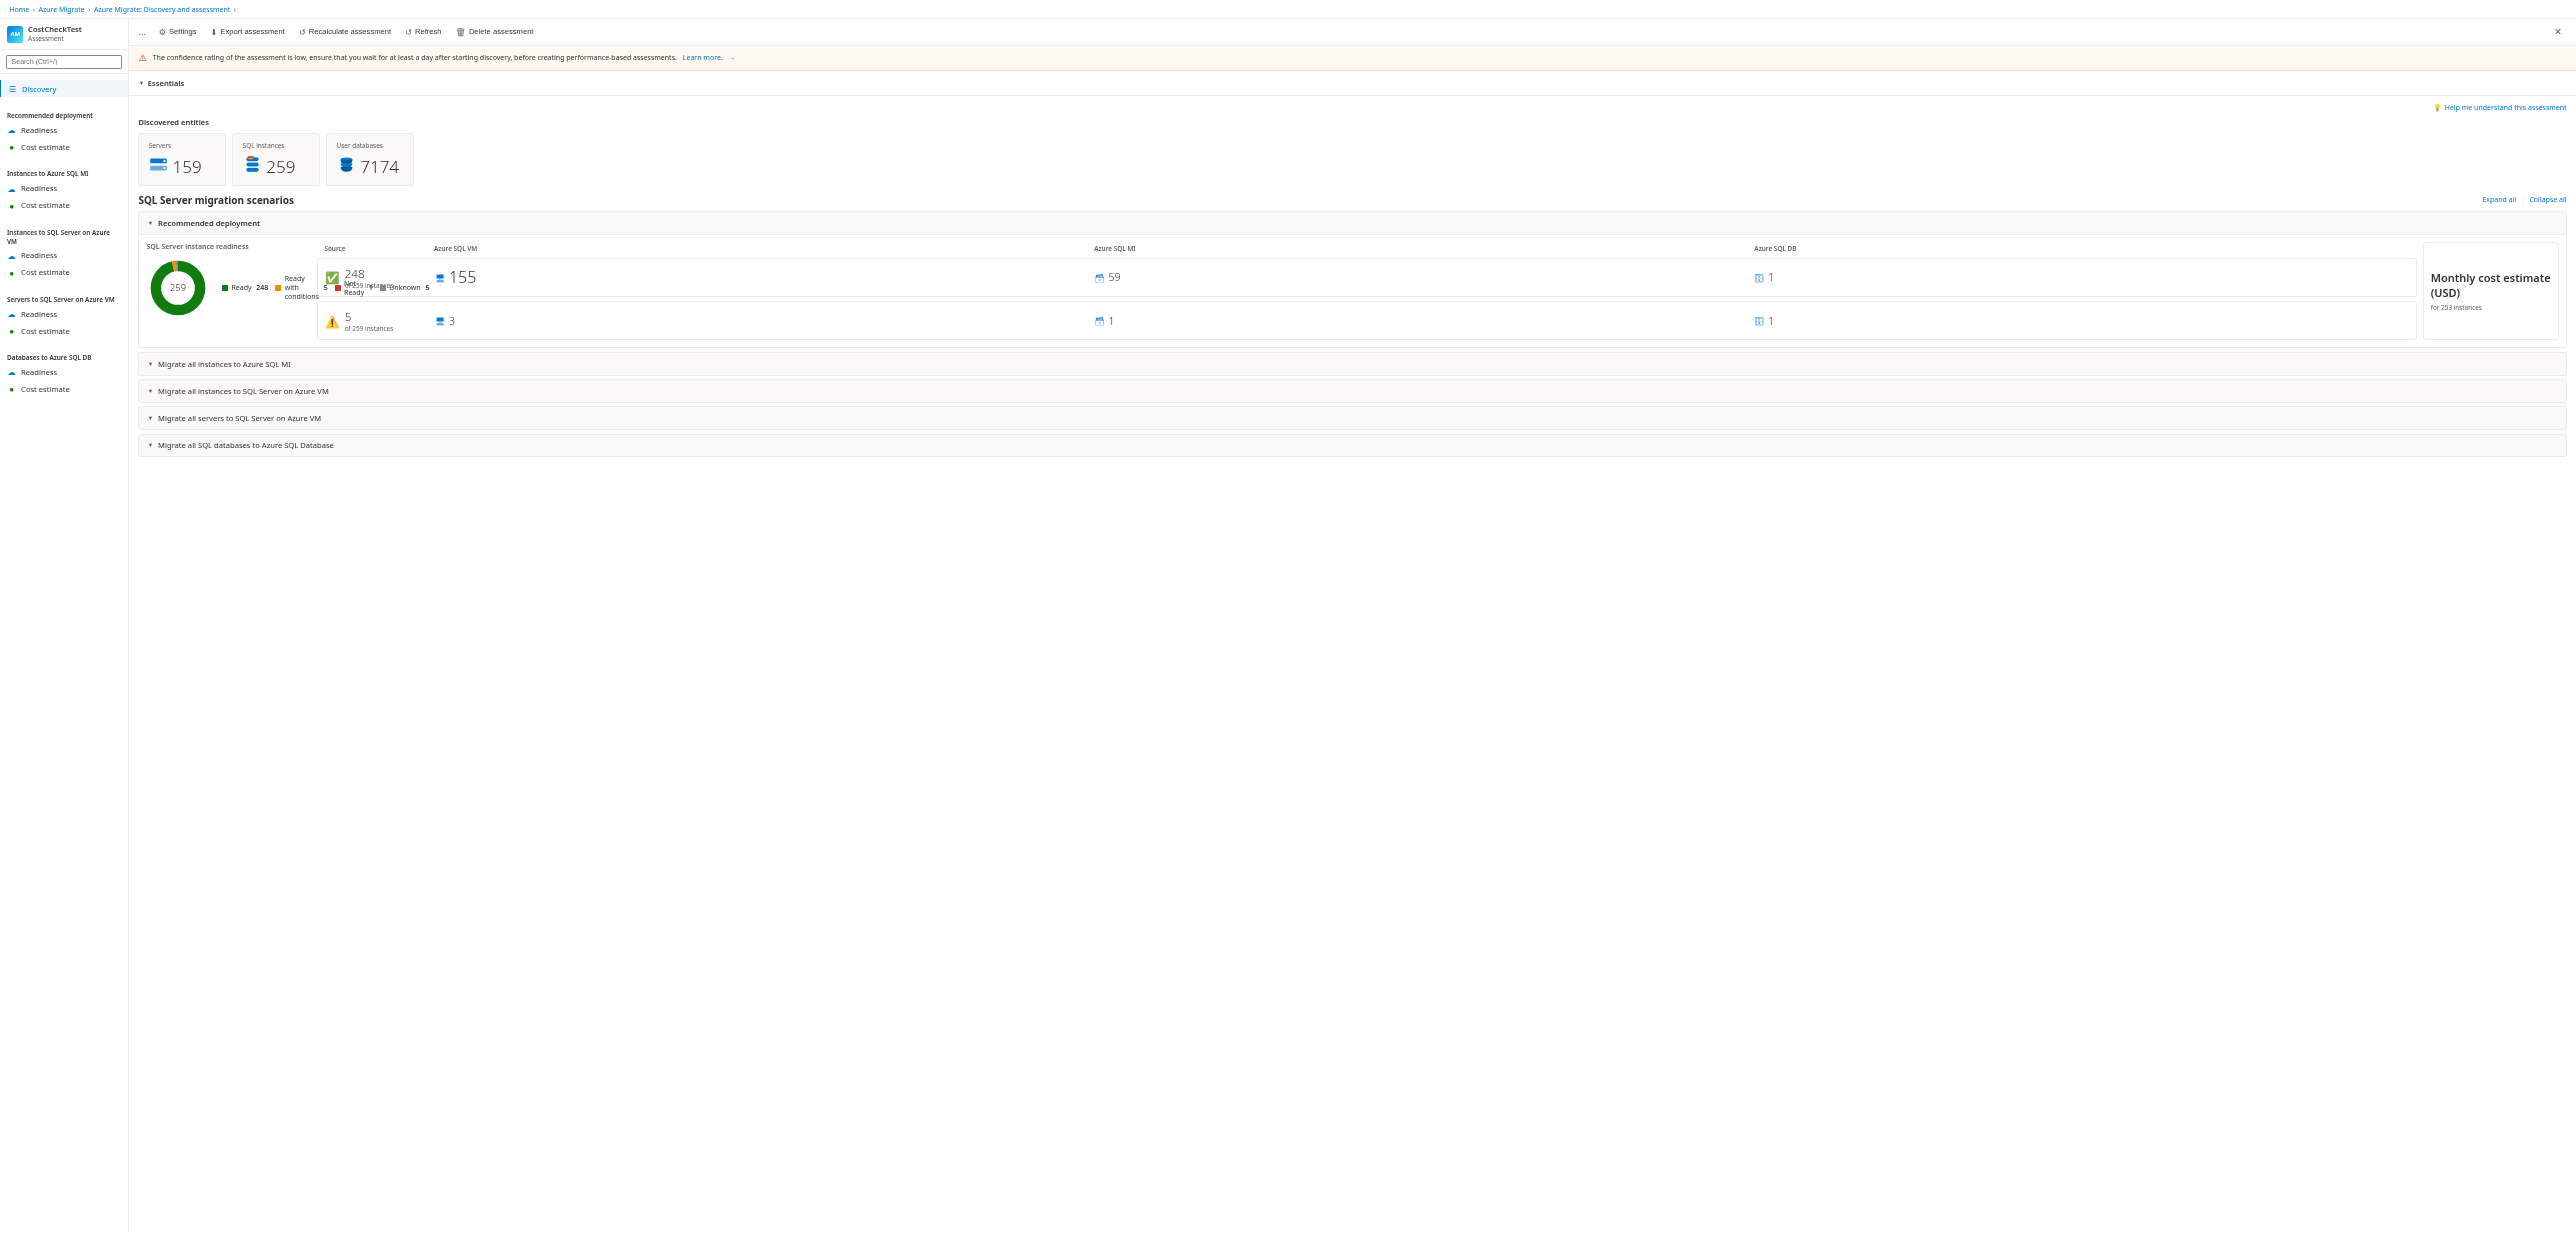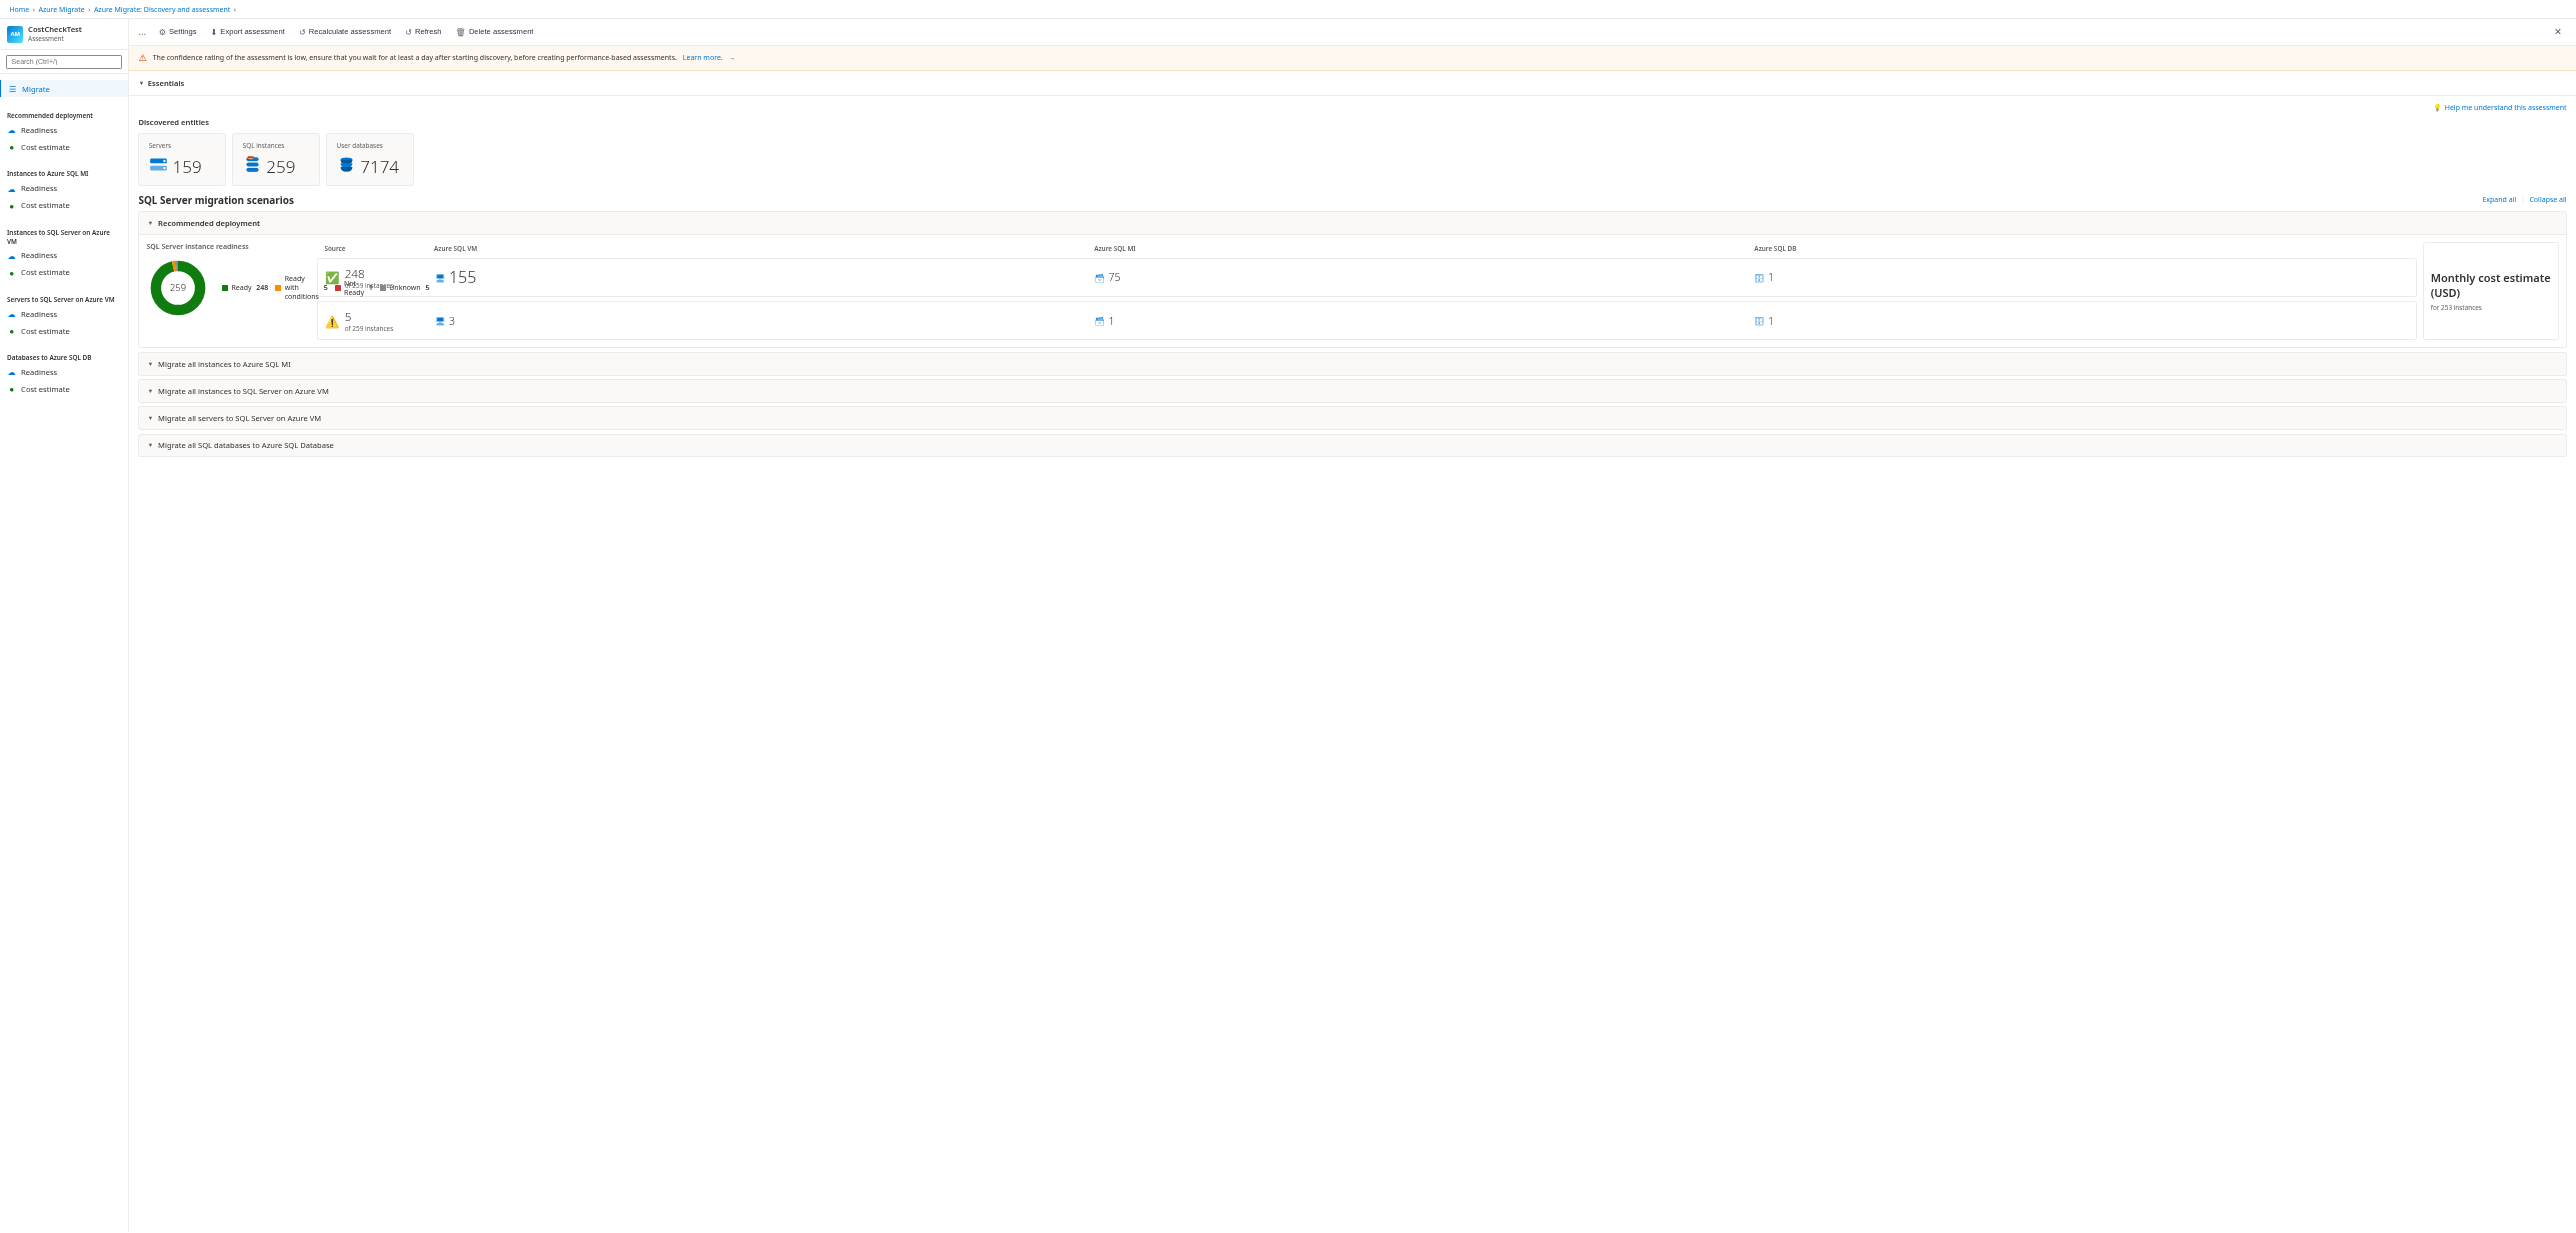--- a/index.html
+++ b/index.html
@@ -125,21 +125,21 @@
         <div class="sidebar-subtitle">Assessment</div>
       </div>
     </div>
     <div class="sidebar-search">
       <input type="text" placeholder="Search (Ctrl+/)" style="">
     </div>
 
     <div class="nav-section">
       <div class="nav-item active">
         <div class="nav-icon">☰</div>
-        <span>Migrate</span>
+        <span>Discovery</span>
       </div>
     </div>
 
     <div class="nav-section">
       <div class="nav-section-title">Recommended deployment</div>
       <div class="nav-item">
         <div class="nav-icon icon-cloud">☁</div>
         <span>Readiness</span>
       </div>
       <div class="nav-item">
@@ -379,21 +379,21 @@
                         <div style="font-size:11.7px; font-weight:300;">248</div>
                         <div style="font-size:6.4px; color:#605e5c;">of 259 instances</div>
                       </div>
                     </div>
                     <div style="display:flex;align-items:center;gap:3.5px;">
                       <span style="font-size:8.2px;color:#0078d4;">🖥</span>
                       <span style="font-size:16px;font-weight:300;">155</span>
                     </div>
                     <div style="display:flex;align-items:center;gap:3.5px;">
                       <span style="font-size:8.2px;color:#0078d4;">🗃</span>
-                      <span style="font-size:10.5px;font-weight:300;">75</span>
+                      <span style="font-size:10.5px;font-weight:300;">59</span>
                     </div>
                     <div style="display:flex;align-items:center;gap:3.5px;">
                       <span style="font-size:8.2px;color:#0078d4;">🗄</span>
                       <span style="font-size:10.5px;font-weight:300;">1</span>
                     </div>
                   </div>
 
                   <div style="display:grid; grid-template-columns: 105px 1fr 1fr 1fr; gap:4.7px; border:0.6px solid #edebe9; border-radius:2.3px; padding:5.9px 7px; align-items:center;">
                     <div style="display:flex; align-items:center; gap:4.7px;">
                       <span style="color:#d83b01; font-size:11.7px;">⚠️</span>

